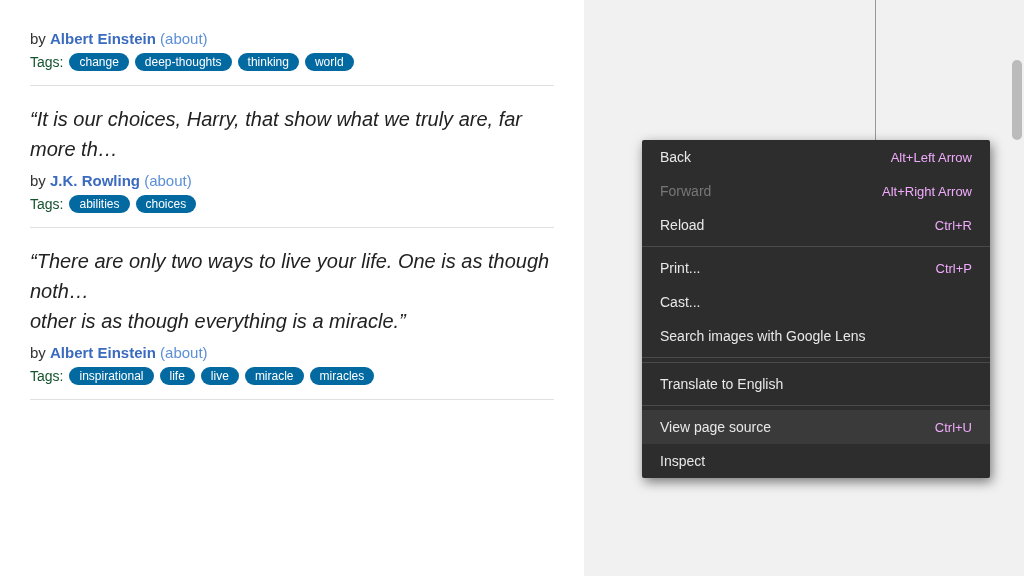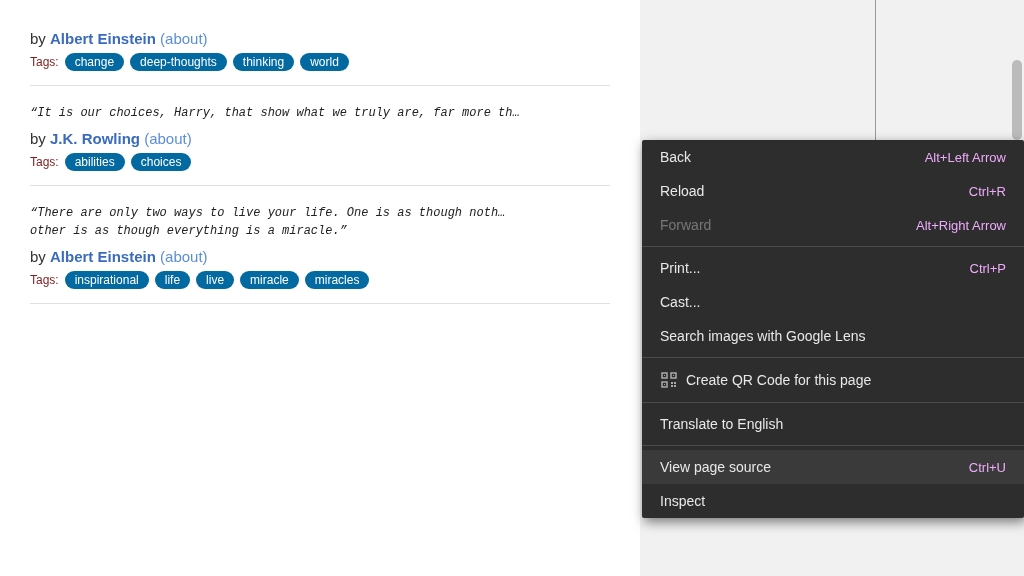--- a/index.html
+++ b/index.html
@@ -7,21 +7,21 @@
       font-family: Arial, sans-serif;
       background: #f1f1f1;
       width: 1024px;
       height: 576px;
       overflow: hidden;
       position: relative;
     }
     .page-content {
       background: #fff;
       padding: 20px 30px;
-      width: 640px;
+      width: 584px;
       min-height: 576px;
     }
     .quote-block {
       padding: 18px 0 14px 0;
       border-bottom: 1px solid #e0e0e0;
     }
     .quote-block:first-child {
       padding-top: 10px;
     }
     .author-line {
@@ -39,45 +39,44 @@
       text-decoration: none;
     }
     .tags-line {
       display: flex;
       align-items: center;
       gap: 6px;
       flex-wrap: wrap;
       margin-top: 5px;
     }
     .tags-label {
-      font-size: 12px;
-      color: #7f1d1d;
+      font-size: 14px;
+      color: #14532d;
     }
     .tag {
       background: #0369a1;
       color: #fff;
       font-size: 12px;
       padding: 2px 10px;
       border-radius: 12px;
       text-decoration: none;
     }
     .quote-text {
       font-style: italic;
-      font-size: 12px;
+      font-size: 20px;
       color: #222;
       margin-bottom: 8px;
       line-height: 1.5;
-      font-family: Liberation Mono, monospace;
     }
     
     .context-menu {
       position: absolute;
       top: 140px;
       left: 642px;
-      width: 382px;
+      width: 348px;
       background: #2d2d2d;
       color: #e8e8e8;
       font-size: 14px;
       box-shadow: 2px 4px 12px rgba(0,0,0,0.5);
       z-index: 100;
       border-radius: 2px;
     }
     .cm-item {
       display: flex;
       justify-content: space-between;
@@ -191,72 +190,52 @@
 
 <div class="vertical-line"></div>
 
 <div class="context-menu">
   <div class="cm-item">
     <span class="cm-item-label">
         <span>Back</span>
       </span>
     <span class="cm-shortcut">Alt+Left Arrow</span>
   </div>
+  <div class="cm-item disabled">
+    <span class="cm-item-label">
+        <span>Forward</span>
+      </span>
+    <span class="cm-shortcut">Alt+Right Arrow</span>
+  </div>
   <div class="cm-item">
     <span class="cm-item-label">
         <span>Reload</span>
       </span>
     <span class="cm-shortcut">Ctrl+R</span>
   </div>
-  <div class="cm-item disabled">
-    <span class="cm-item-label">
-        <span>Forward</span>
-      </span>
-    <span class="cm-shortcut">Alt+Right Arrow</span>
-  </div>
   <div class="cm-separator"></div>
   <div class="cm-item">
     <span class="cm-item-label">
         <span>Print...</span>
       </span>
     <span class="cm-shortcut">Ctrl+P</span>
   </div>
   <div class="cm-item">
     <span class="cm-item-label">
         <span>Cast...</span>
       </span>
     <span class="cm-shortcut"></span>
   </div>
   <div class="cm-item">
     <span class="cm-item-label">
         <span>Search images with Google Lens</span>
       </span>
     <span class="cm-shortcut"></span>
   </div>
   <div class="cm-separator"></div>
-  <div class="cm-item">
-    <span class="cm-item-label">
-      <span class="cm-icon">
-        <svg width="16" height="16" viewBox="0 0 16 16" fill="none">
-          <rect x="1" y="1" width="5" height="5" stroke="#aaa" stroke-width="1.5" fill="none"></rect>
-          <rect x="3" y="3" width="1" height="1" fill="#aaa"></rect>
-          <rect x="10" y="1" width="5" height="5" stroke="#aaa" stroke-width="1.5" fill="none"></rect>
-          <rect x="12" y="3" width="1" height="1" fill="#aaa"></rect>
-          <rect x="1" y="10" width="5" height="5" stroke="#aaa" stroke-width="1.5" fill="none"></rect>
-          <rect x="3" y="12" width="1" height="1" fill="#aaa"></rect>
-          <rect x="10" y="10" width="2" height="2" fill="#aaa"></rect>
-          <rect x="13" y="10" width="2" height="2" fill="#aaa"></rect>
-          <rect x="10" y="13" width="2" height="2" fill="#aaa"></rect>
-          <rect x="13" y="13" width="2" height="2" fill="#aaa"></rect>
-        </svg>
-      </span>
-      <span>Create QR Code for this page</span>
-    </span>
-    <span class="cm-shortcut"></span>
-  </div>
   <div class="cm-separator"></div>
   <div class="cm-item">
     <span class="cm-item-label">
         <span>Translate to English</span>
       </span>
     <span class="cm-shortcut"></span>
   </div>
   <div class="cm-separator"></div>
   <div class="cm-item highlighted" style="background:#3a3a3a;text-align:right;">
     <span class="cm-item-label">

